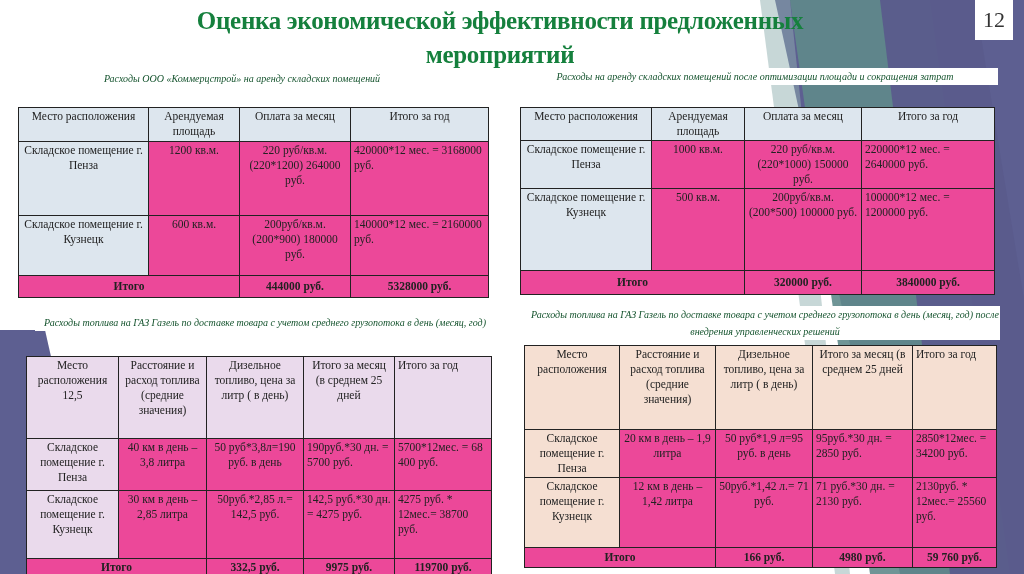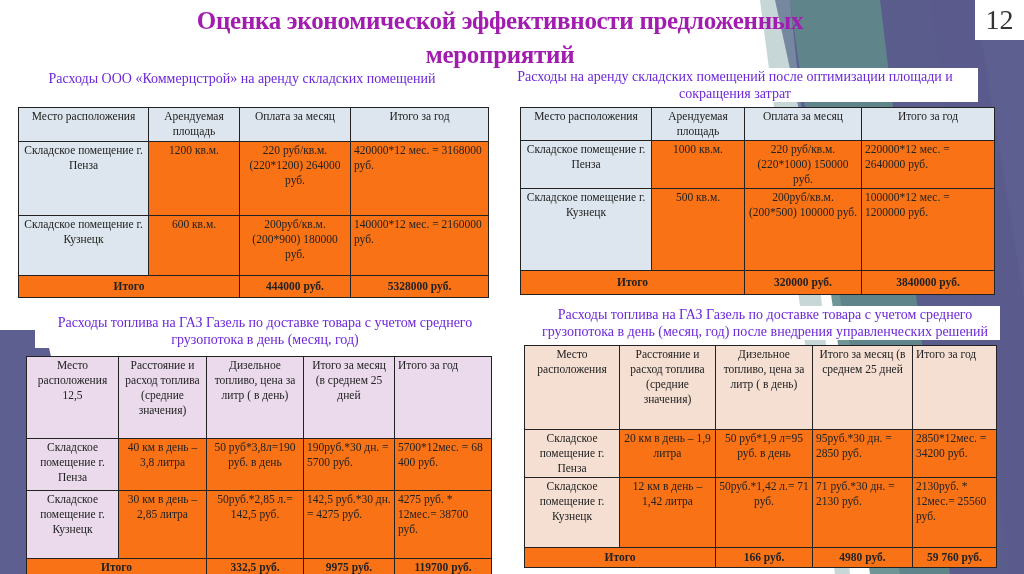--- a/index.html
+++ b/index.html
@@ -5,35 +5,36 @@
   html, body { margin:0; padding:0; }
   body {
     width:1024px; height:574px; position:relative; overflow:hidden;
     background:#ffffff;
     font-family:"Liberation Serif", "DejaVu Serif", serif;
     color:#222;
   }
   .deco { position:absolute; }
   .title {
     position:absolute; left:120px; top:4px; width:760px;
-    text-align:center; color:#a21caf; font-weight:bold;
+    text-align:center; color:#15803d; font-weight:bold;
     font-size:25px; line-height:34px;
     font-family:"Liberation Serif", serif;
     letter-spacing:-0.3px;
   }
   .pagenum {
-    position:absolute; left:975px; top:0; width:49px; height:40px;
-    background:#fff; color:#333; font-size:28px; text-align:center; line-height:40px;
+    position:absolute; left:975px; top:0; width:38px; height:40px;
+    background:#fff; color:#333; font-size:22px; text-align:center; line-height:40px;
   }
   .caption {
-    position:absolute; font-size:14px; line-height:17px; text-align:center; color:#6d28d9;
+    position:absolute; font-size:10px; line-height:17px; text-align:center; color:#14532d;
     background:#fff;
+    font-style:italic;
   }
   table {
-    position:absolute; border-collapse:collapse; background:#f97316;
+    position:absolute; border-collapse:collapse; background:#ec4899;
     font-size:11.5px; line-height:15px; table-layout:fixed;
   }
   td {
     border:1.5px solid #222; vertical-align:top; text-align:center; padding:1px 3px;
   }
   td.l { text-align:left; }
   td.b { font-weight:bold; vertical-align:middle; }
   .blue-h td { background:#dde6ee; }
   td.blue { background:#dde6ee; }
   .pink-h td { background:#eadaec; }
@@ -83,21 +84,21 @@
     <td class="l">140000*12 мес. = 2160000 руб.</td>
   </tr>
   <tr style="height:22px;">
     <td class="b" colspan="2">Итого</td>
     <td class="b">444000 руб.</td>
     <td class="b">5328000 руб.</td>
   </tr>
 </tbody>
   </table>
 
-<div class="caption" style="left:492px;top:68px;width:486px;">Расходы на аренду складских помещений после оптимизации площади и сокращения затрат</div>
+<div class="caption" style="left:512px;top:68px;width:486px;">Расходы на аренду складских помещений после оптимизации площади и сокращения затрат</div>
 <table style="left:520px;top:107px;width:474px;">
   <colgroup>
       <col style="width:131px">
       <col style="width:93px">
       <col style="width:117px">
       <col style="width:133px">
     </colgroup>
   <tbody>
       <tr class="blue-h" style="height:32px;">
     <td>Место расположения</td>

